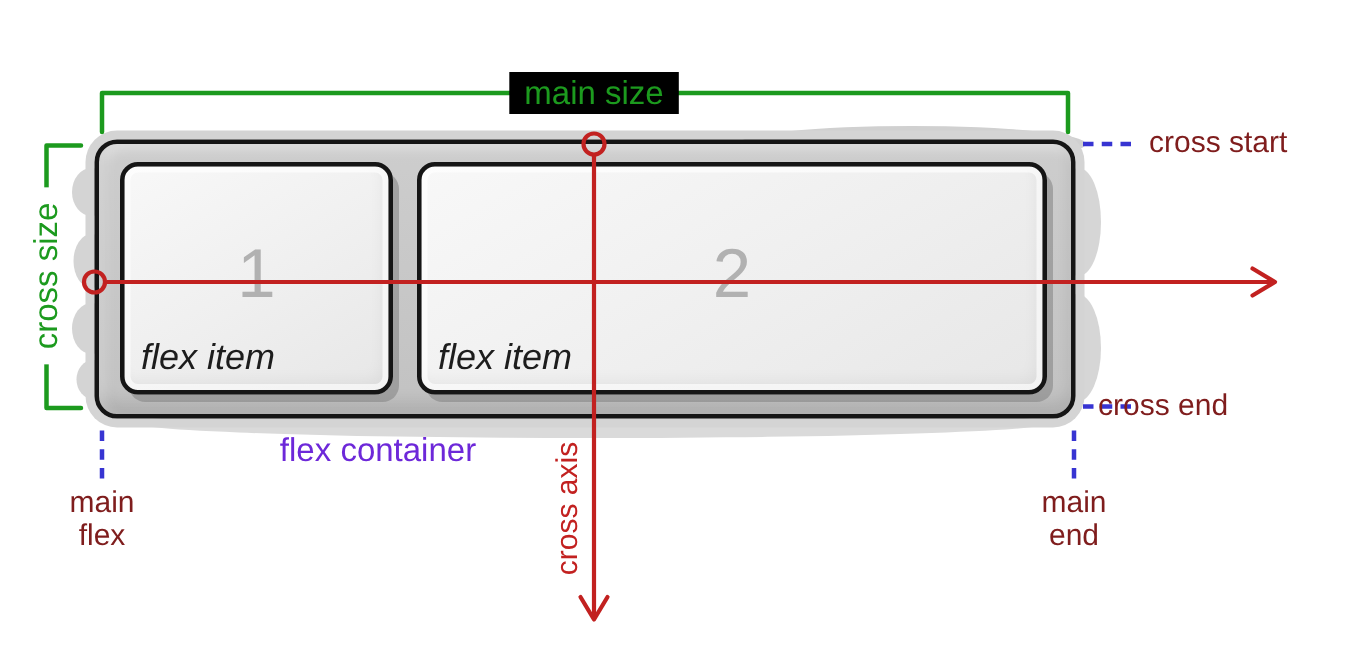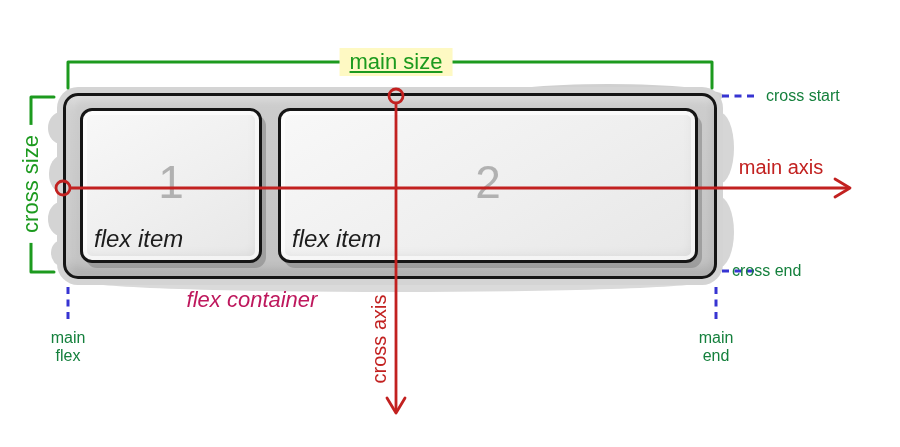--- a/index.html
+++ b/index.html
@@ -37,24 +37,24 @@
   .item-number{font-size:46px;color:#b1b1b1;margin-top:-8px;}
   .item-label{
     position:absolute;left:11px;bottom:7px;font-style:italic;
     font-size:24px;color:#1d1d1d;white-space:nowrap;
   }
   
   svg.overlay{position:absolute;left:0;top:0;z-index:3;pointer-events:none;}
   
   .lbl{position:absolute;white-space:nowrap;z-index:4;}
   .lbl.green{color:#1c9a1e;font-size:22px;}
-  .lbl.blue{color:#15803d;font-size:16px;}
+  .lbl.blue{color:#7f1d1d;font-size:20px;}
   .lbl.red{color:#c22120;font-size:20px;}
-  .lbl.dark-italic{color:#be185d;font-style:italic;}
-  .main-size-label{left:396px;top:62px;transform:translate(-50%,-50%);background:#fef9c3;padding:1px 10px;text-decoration:underline;}
+  .lbl.dark-italic{color:#6d28d9;}
+  .main-size-label{left:396px;top:62px;transform:translate(-50%,-50%);background:#000000;padding:1px 10px;}
   .cross-size-label{left:31px;top:184px;transform:translate(-50%,-50%) rotate(-90deg);background:#ffffff;padding:1px 10px;font-size:21px;}
   .main-axis-label{left:781px;top:167px;transform:translate(-50%,-50%);}
   .cross-axis-label{left:379px;top:339px;transform:translate(-50%,-50%) rotate(-90deg);}
   .cross-start-label{left:766px;top:96px;transform:translateY(-50%);}
   .cross-end-label{left:732px;top:271px;transform:translateY(-50%);}
   .main-start-label{left:68px;top:347px;transform:translate(-50%,-50%);text-align:center;line-height:1.12;}
   .main-end-label{left:716px;top:347px;transform:translate(-50%,-50%);text-align:center;line-height:1.12;}
   .flex-container-label{left:252px;top:300px;transform:translate(-50%,-50%);font-size:22px;}
 </style>
 </head>
@@ -97,21 +97,20 @@
     <polyline points="835,179 850,188 835,197" fill="none" stroke="#c22120" stroke-width="2.8" stroke-linecap="round" stroke-linejoin="round"></polyline>
 
     <circle cx="396" cy="96" r="7" fill="none" stroke="#c22120" stroke-width="2.8"></circle>
     <line x1="396" y1="104" x2="396" y2="411" stroke="#c22120" stroke-width="2.8"></line>
     <polyline points="387,398 396,413 405,398" fill="none" stroke="#c22120" stroke-width="2.8" stroke-linecap="round" stroke-linejoin="round"></polyline>
   </svg>
 
   <div class="lbl green main-size-label">main size</div>
   <div class="lbl green cross-size-label">cross size</div>
 
-  <div class="lbl red main-axis-label">main axis</div>
   <div class="lbl red cross-axis-label">cross axis</div>
 
   <div class="lbl blue cross-start-label">cross start</div>
   <div class="lbl blue cross-end-label">cross end</div>
 
   <div class="lbl blue main-start-label">
     <div>main</div>
     <div>flex</div>
   </div>
   <div class="lbl blue main-end-label">

